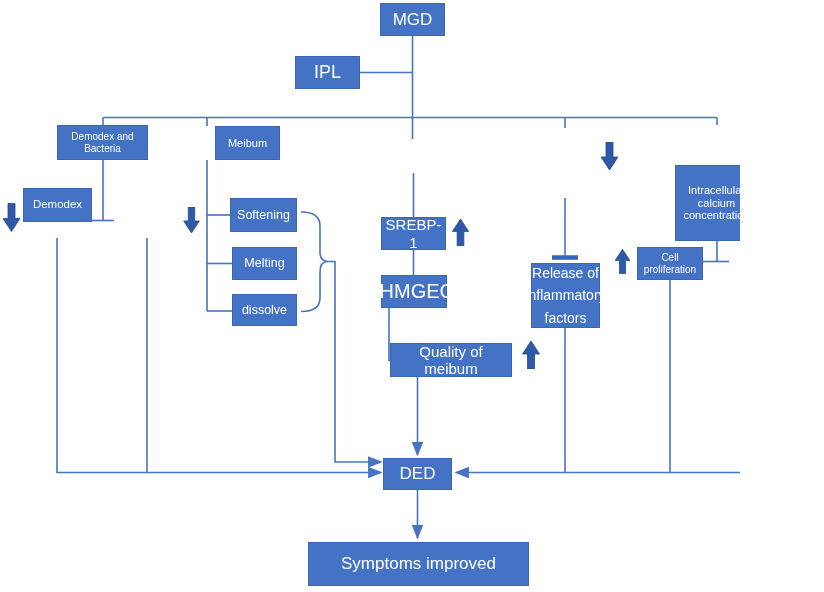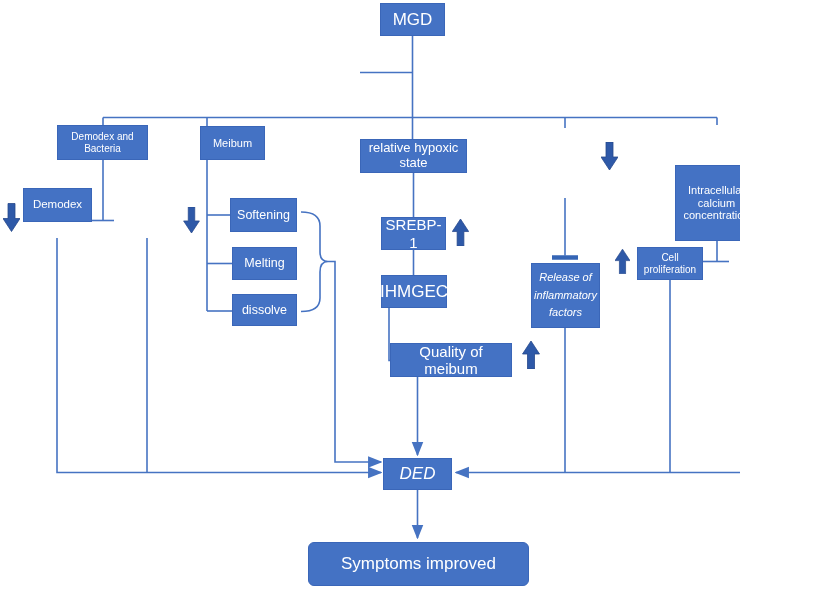--- a/index.html
+++ b/index.html
@@ -62,42 +62,41 @@
       <path d="M670,280 V472.5"></path>
       <path d="M763,280 V472.5"></path>
       <path d="M763,472.5 H456" marker-end="url(#ah)"></path>
 
       <path d="M417.5,490 V538" marker-end="url(#ah)"></path>
     </g>
     <path d="M552,257.5 H578" stroke="#3565b5" stroke-width="4.5" fill="none"></path>
   </svg>
 
   <div class="node" style="left:380px;top:3px;width:65px;height:33px;font-size:17px;">MGD</div>
+  <div class="node" style="left:295px;top:56px;width:65px;height:33px;font-size:18px;">IPL</div>
   <div class="node" style="left:57px;top:125px;width:91px;height:35px;font-size:10px;text-align:center;">Demodex and
 Bacteria</div>
-  <div class="node" style="left:200px;top:126px;width:65px;height:34px;font-size:11px;text-align:right;">Meibum</div>
-  <div class="node" style="left:360px;top:139px;width:107px;height:34px;font-size:13px;">relative hypoxic
-state</div>
+  <div class="node" style="left:215px;top:126px;width:65px;height:34px;font-size:11px;text-align:right;">Meibum</div>
   <div class="node" style="left:675px;top:125px;width:83px;height:76px;font-size:11px;margin-top:40px;">Intracellular
 calcium
 concentration</div>
   <div class="node" style="left:23px;top:188px;width:69px;height:34px;font-size:11.5px;">Demodex</div>
   <div class="node" style="left:230px;top:198px;width:67px;height:34px;font-size:12.5px;">Softening</div>
   <div class="node" style="left:232px;top:247px;width:65px;height:33px;font-size:12.5px;">Melting</div>
   <div class="node" style="left:232px;top:294px;width:65px;height:32px;font-size:12.5px;">dissolve</div>
   <div class="node" style="left:381px;top:217px;width:65px;height:33px;font-size:15px;">SREBP-1</div>
-  <div class="node" style="left:381px;top:275px;width:66px;height:33px;font-size:17px;">IHMGEC</div>
+  <div class="node" style="left:381px;top:275px;width:66px;height:33px;font-size:20px;">IHMGEC</div>
   <div class="node" style="left:390px;top:343px;width:122px;height:34px;font-size:15px;">Quality of meibum</div>
-  <div class="node" style="left:531px;top:263px;width:69px;height:65px;font-size:11px;line-height:1.6;font-style:italic;">Release of
+  <div class="node" style="left:531px;top:263px;width:69px;height:65px;font-size:14px;line-height:1.6;">Release of
 inflammatory
 factors</div>
   <div class="node" style="left:637px;top:247px;width:66px;height:33px;font-size:10px;">Cell
 proliferation</div>
-  <div class="node" style="left:383px;top:458px;width:69px;height:32px;font-size:17px;font-style:italic;">DED</div>
-  <div class="node" style="left:308px;top:542px;width:221px;height:44px;font-size:17px;border-radius:6px;">Symptoms improved</div>
+  <div class="node" style="left:383px;top:458px;width:69px;height:32px;font-size:17px;">DED</div>
+  <div class="node" style="left:308px;top:542px;width:221px;height:44px;font-size:17px;">Symptoms improved</div>
 
   <svg class="blk" style="left:3px;top:203px;" width="17" height="29" viewBox="0 0 17 28">
     <polygon points="5,0 12,0 12,15 17,15 8.5,28 0,15 5,15" fill="#2e59a8" stroke="#27498c" stroke-width="0.8"></polygon>
   </svg>
   <svg class="blk" style="left:183px;top:207px;" width="17" height="26" viewBox="0 0 17 28">
     <polygon points="5,0 12,0 12,15 17,15 8.5,28 0,15 5,15" fill="#2e59a8" stroke="#27498c" stroke-width="0.8"></polygon>
   </svg>
   <svg class="blk" style="left:601px;top:142px;" width="17" height="28" viewBox="0 0 17 28">
     <polygon points="5,0 12,0 12,15 17,15 8.5,28 0,15 5,15" fill="#2e59a8" stroke="#27498c" stroke-width="0.8"></polygon>
   </svg>

